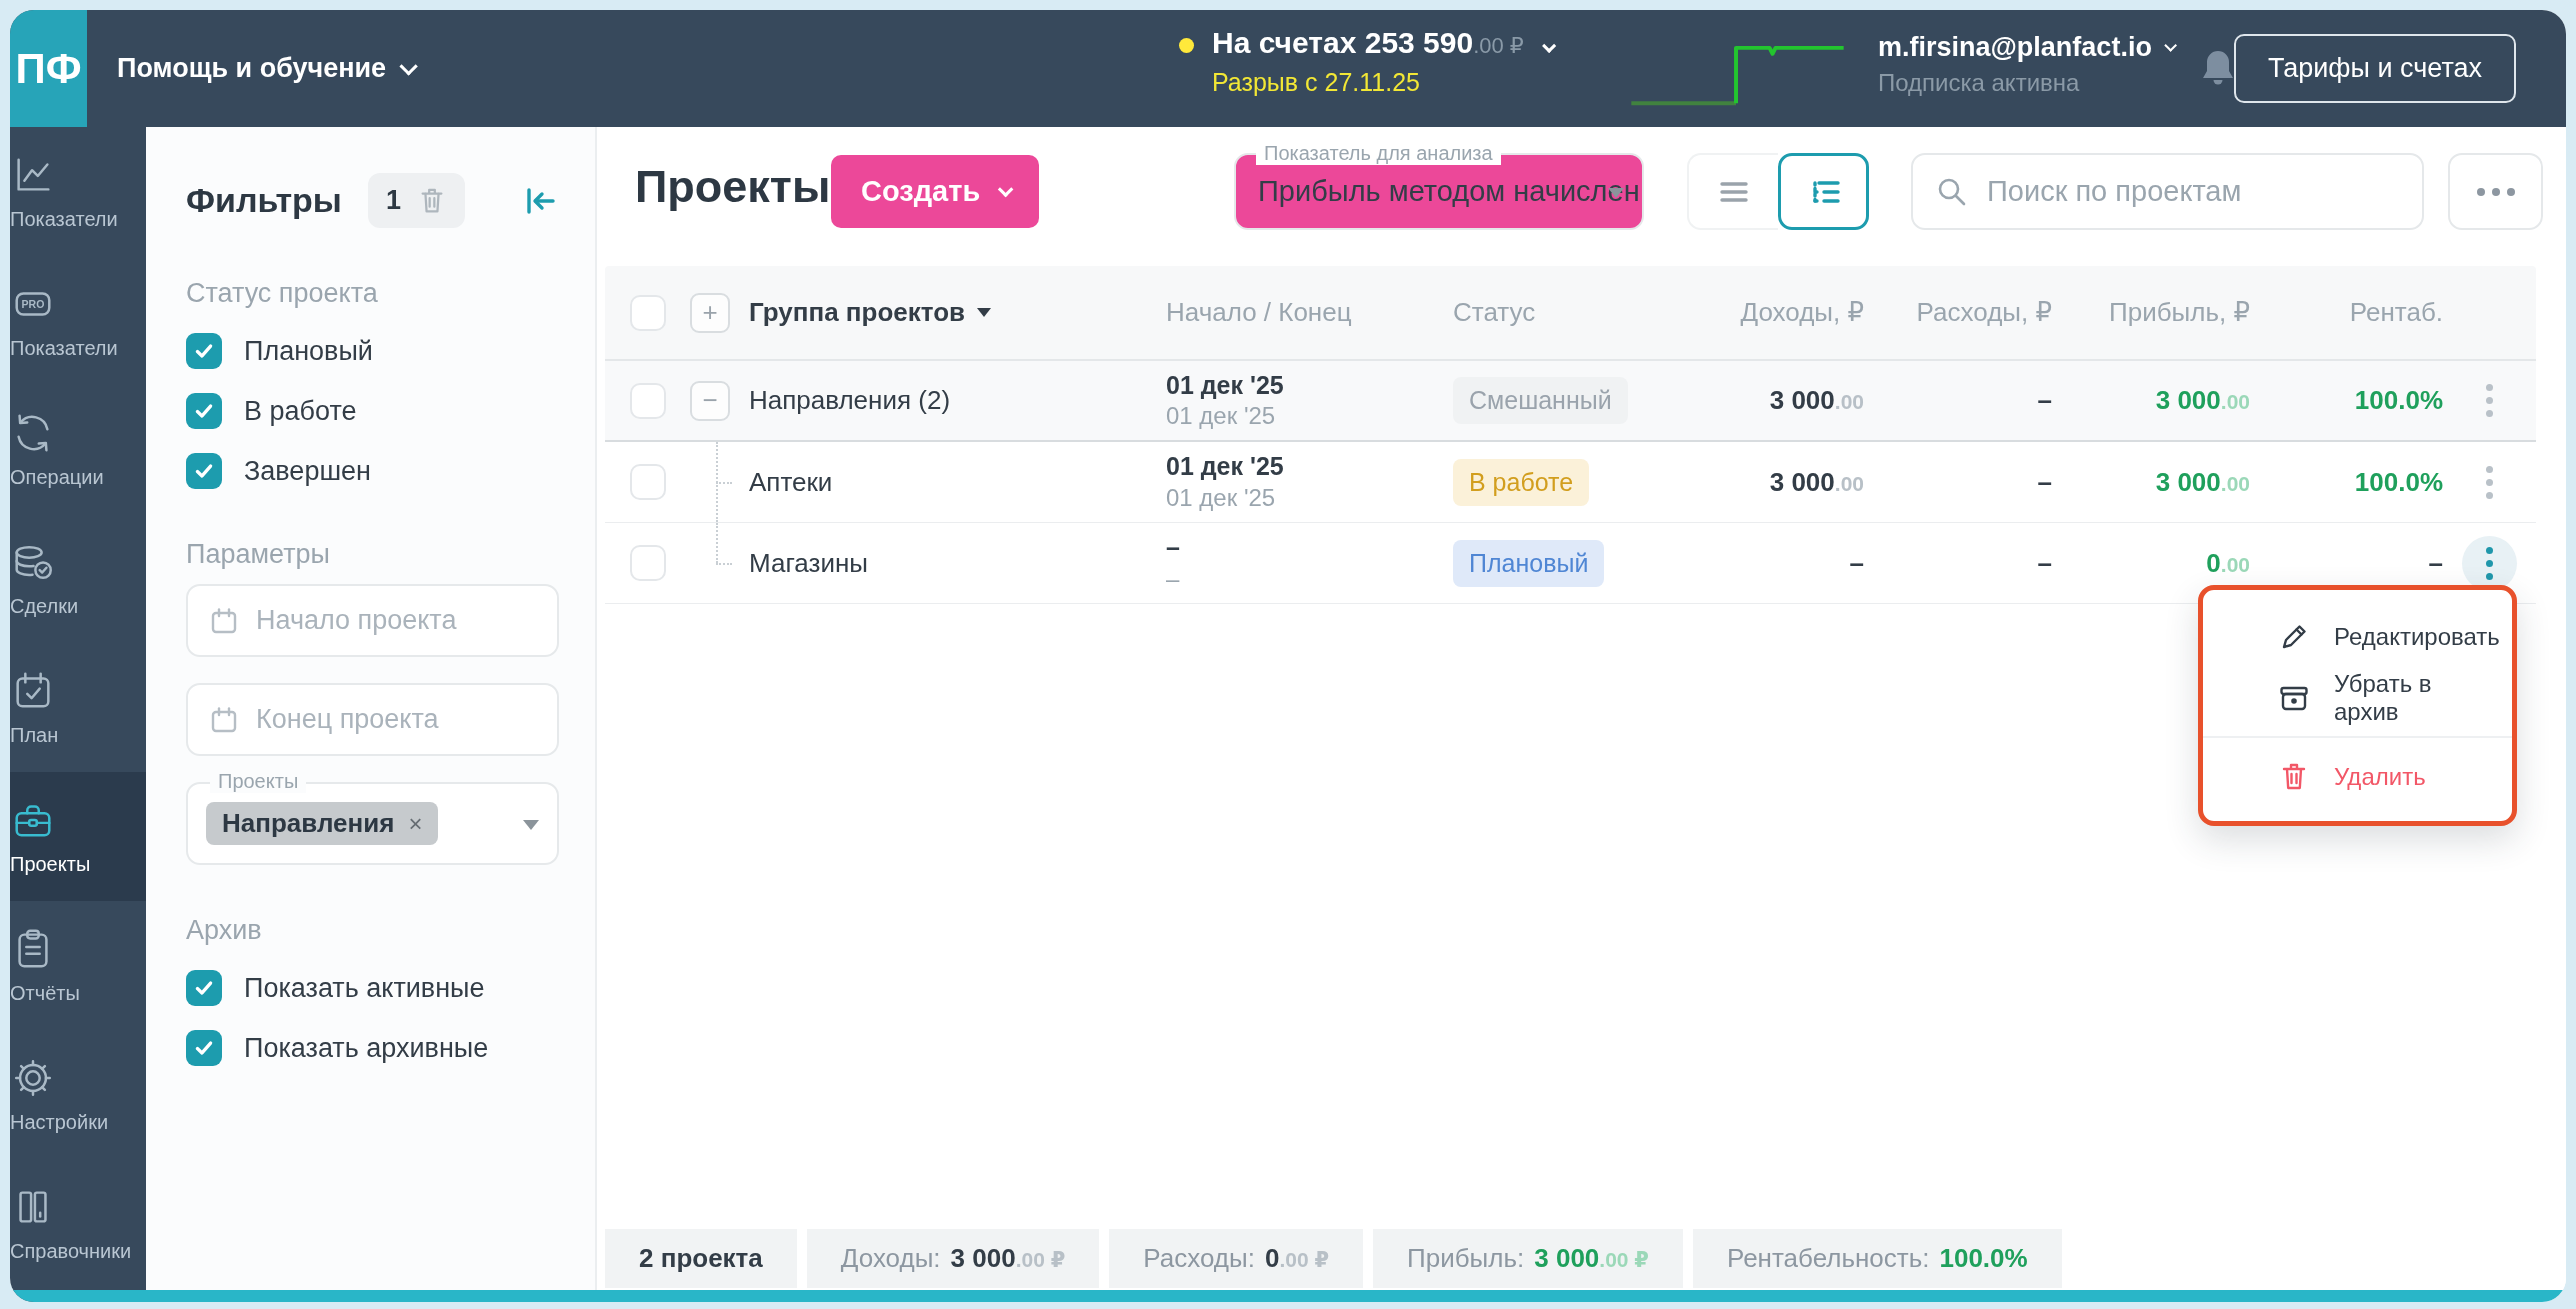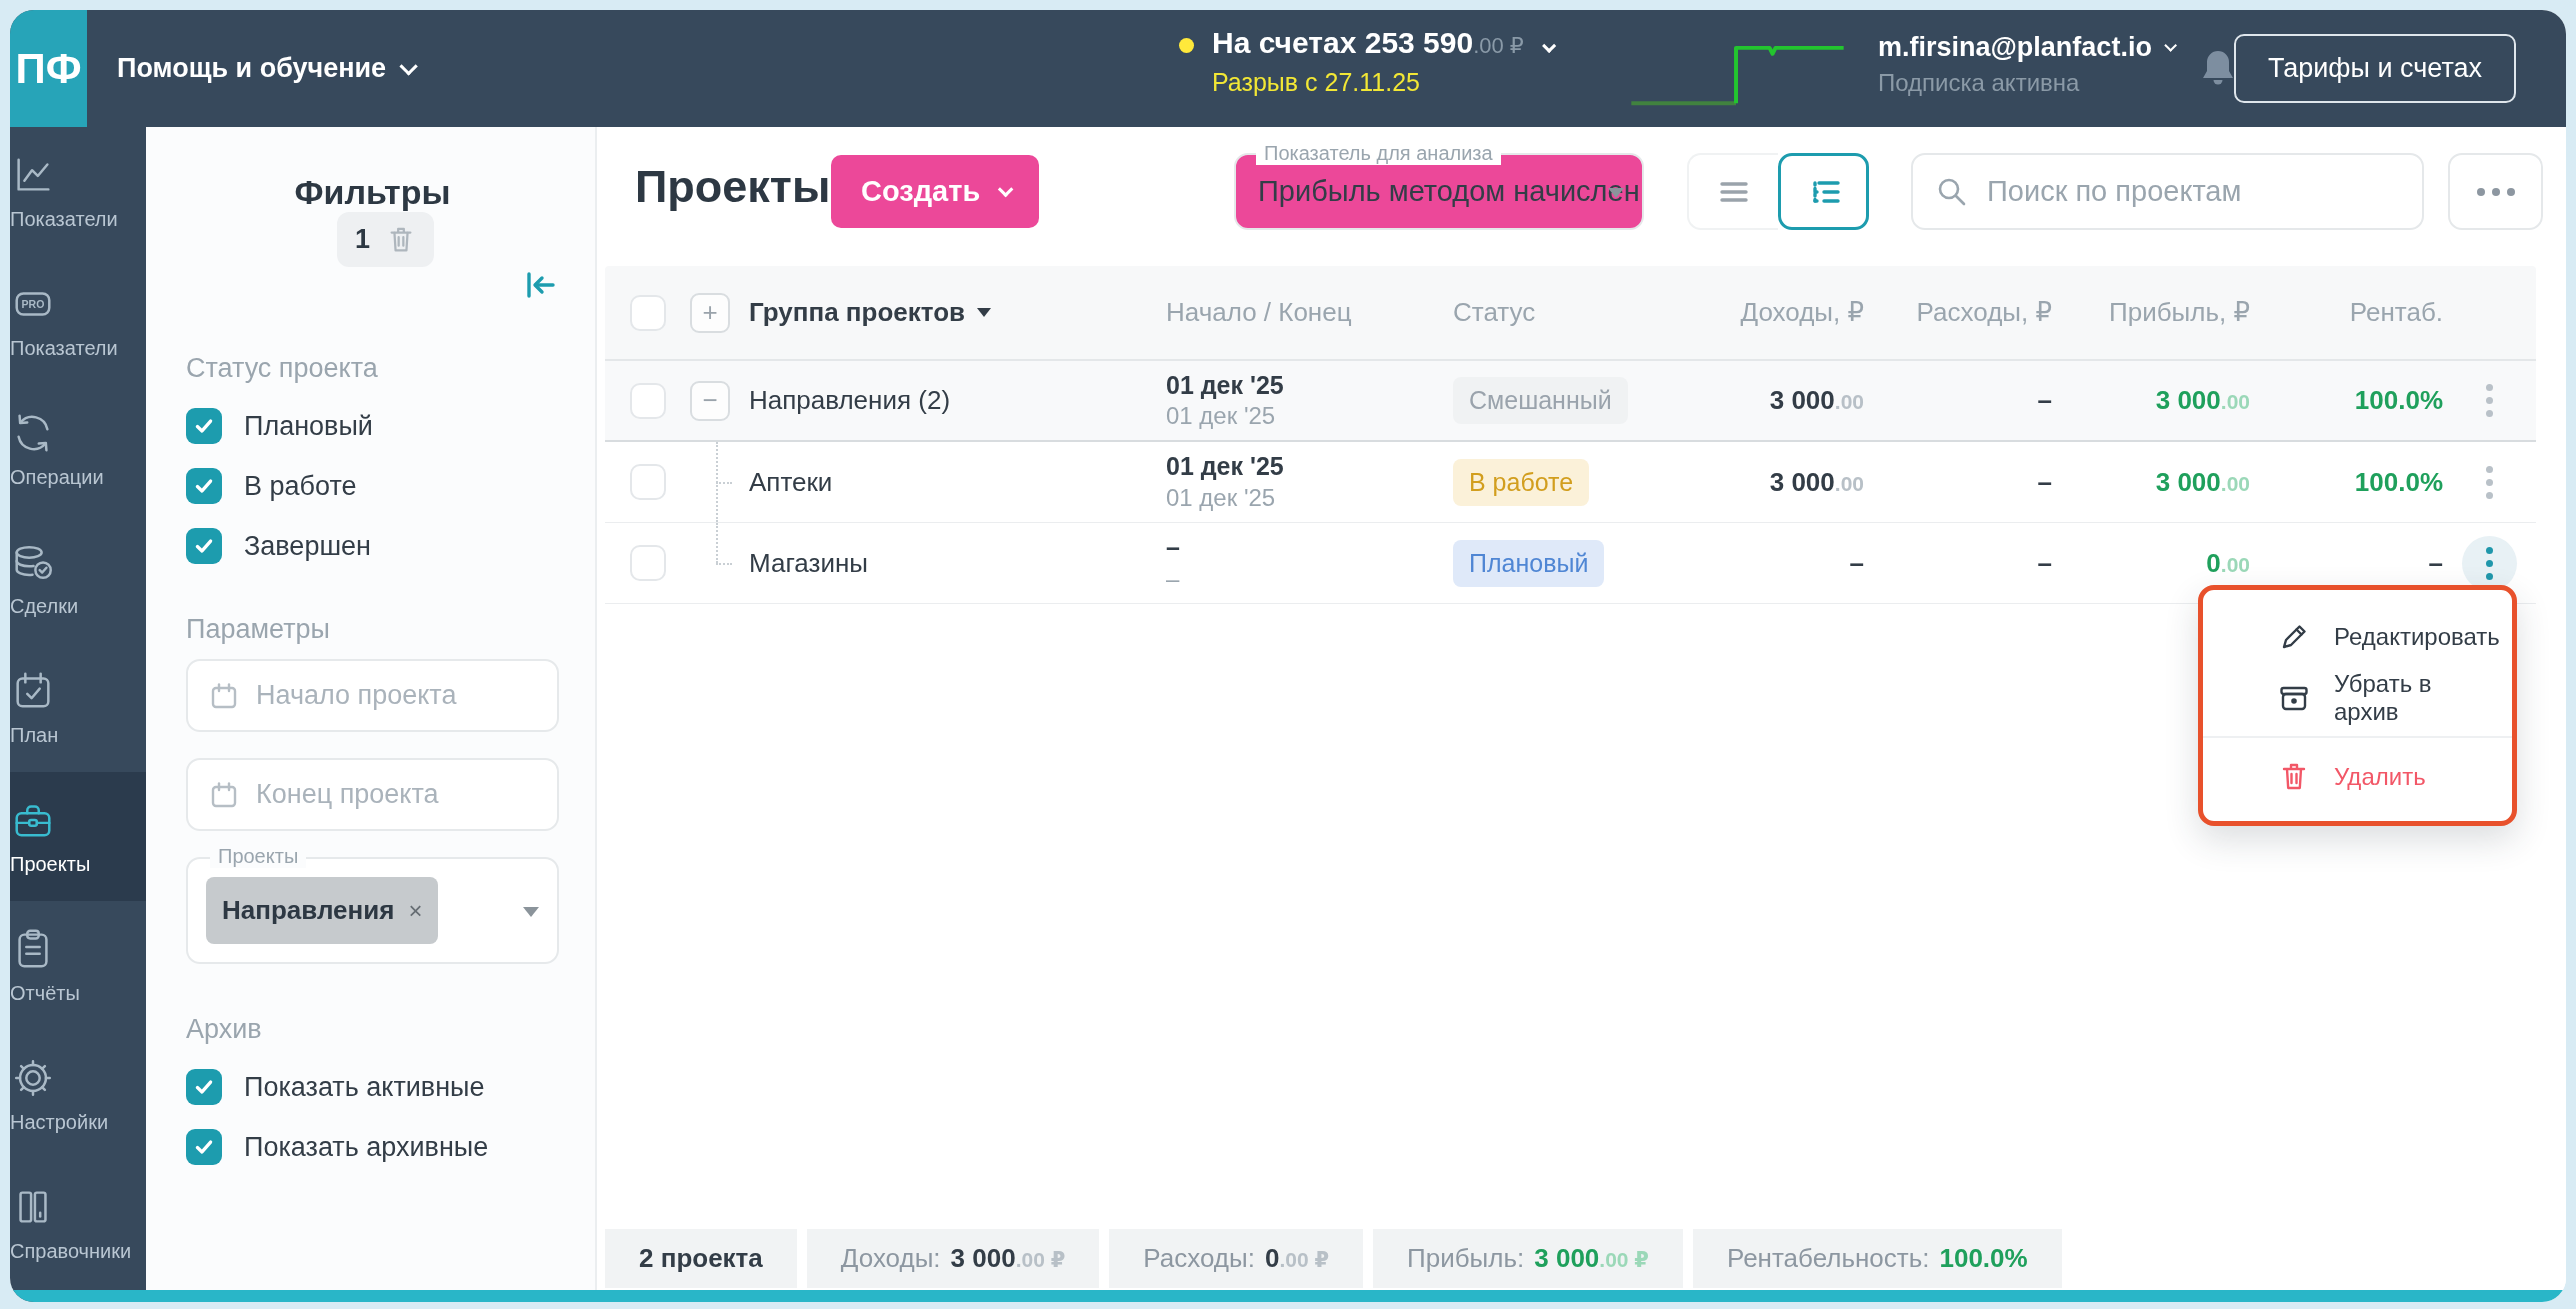--- a/index.html
+++ b/index.html
@@ -40,21 +40,21 @@
     gap:10px; color:#a9b9c6; cursor:pointer; }
   .nav-item .nav-label { font-size:20px; color:#b9c6d2; }
   .nav-item svg { stroke:#a9b9c6; }
   .nav-item.m-active { background:#2b3b4d; }
   .nav-item.m-active svg { stroke:#39bcd0; }
   .nav-item.m-active .nav-label { color:#fff; }
 
   
   .fpanel { position:absolute; left:136px; top:117px; bottom:0; width:451px; background:#fbfcfd;
     border-right:2px solid #ebeef0; padding:46px 36px 0 40px; z-index:1; }
-  .fhead { display:flex; align-items:center;flex-direction:column; }
+  .fhead { display:flex; align-items:center; }
   .ftitle { font-size:34px; font-weight:bold; color:#2d3843; }
   .fclear { margin-left:26px; display:flex; align-items:center; gap:16px; background:#eef0f2;
     border-radius:12px; height:55px; padding:0 18px; cursor:pointer; }
   .fcount { font-size:27px; font-weight:bold; color:#2d3843; }
   .fclear svg { stroke:#aeb6bd; }
   .fcollapse { margin-left:auto; cursor:pointer; color:#1d9cae; display:flex; }
   .fcollapse svg { stroke:#1d9cae; }
   .flabel { font-size:27px; color:#9aa5ae; margin:50px 0 14px; }
   .chk-row { display:flex; align-items:center; gap:22px; margin:24px 0; cursor:pointer; }
   .chk { width:36px; height:36px; border-radius:9px; background:#1d9cae; display:flex;
@@ -64,21 +64,21 @@
     display:flex; align-items:center; gap:16px; padding:0 20px; margin-bottom:26px; }
   .finput svg { stroke:#b6bec5; flex:none; }
   .finput input { border:none; outline:none; font-size:27px; color:#5a646d; width:100%;
     font-family:inherit; background:transparent; }
   .finput input::placeholder { color:#aab3bb; }
   .fselect { position:relative; border:2px solid #e6e9eb; border-radius:14px; background:#fff;
     padding:18px 46px 18px 18px; margin-top:10px; cursor:pointer; }
   .fselect-label { position:absolute; top:-14px; left:22px; background:#fbfcfd; padding:0 8px;
     font-size:20px; color:#9aa5ae; }
   .chip { display:inline-flex; align-items:center; gap:14px; background:#c6cacd; border-radius:8px;
-    padding:18px 16px; font-size:26px; font-weight:bold; color:#2d3843; }
+    padding:6px 16px; font-size:26px; font-weight:bold; color:#2d3843; }
   .chip-x { color:#666d73; font-weight:normal; font-size:24px; cursor:pointer; }
   .sel-caret { position:absolute; right:18px; top:50%; margin-top:-4px; width:0; height:0;
     border-left:8px solid transparent; border-right:8px solid transparent; border-top:10px solid #8b949b; }
 
   
   .main { position:absolute; left:587px; top:117px; right:0; bottom:0; background:#fff; }
   .toolbar { position:absolute; left:8px; right:30px; top:24px; height:83px; }
   .page-title { position:absolute; left:30px; top:10px; font-size:45px; font-weight:bold; color:#2d3843; }
   .create-btn { position:absolute; left:226px; top:4px; height:73px; padding:0 30px; border:none;
     background:#ec4899; border-radius:10px; color:#fff; font-size:29px; font-weight:bold;

